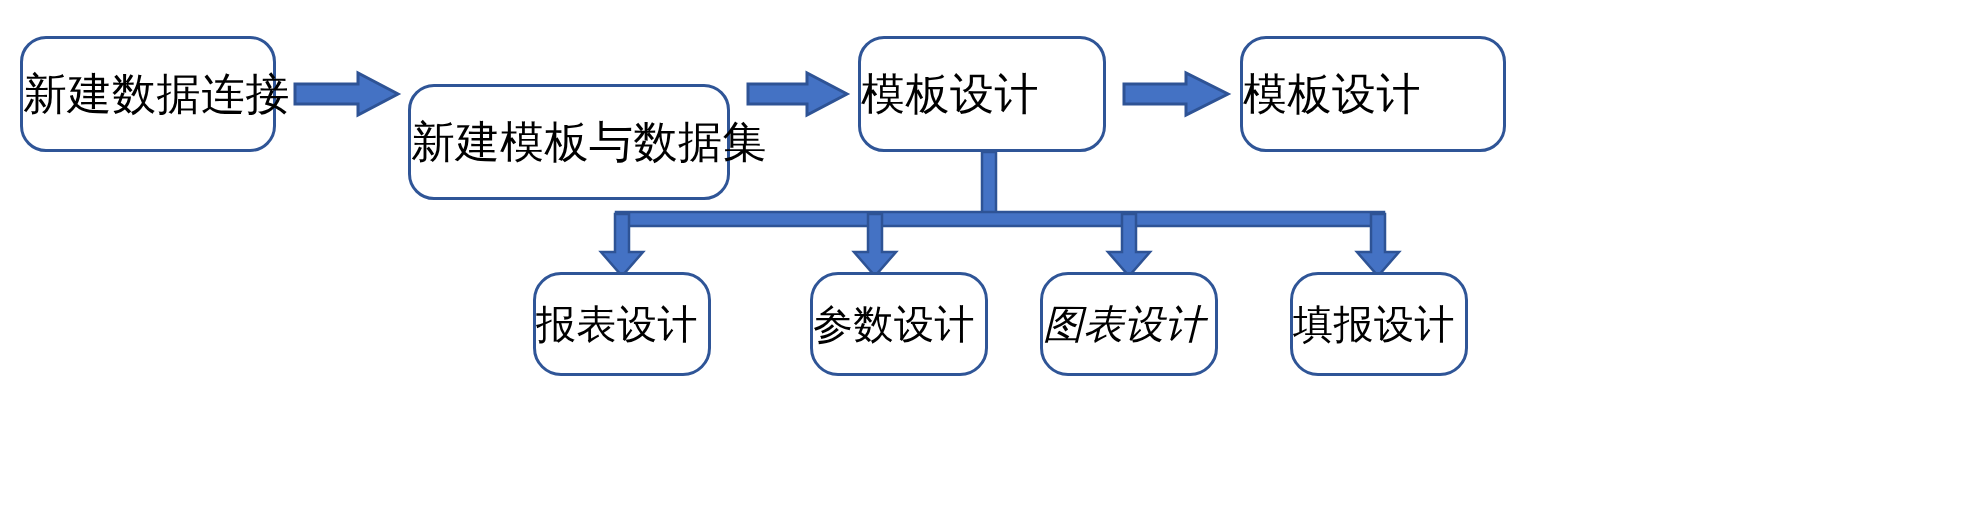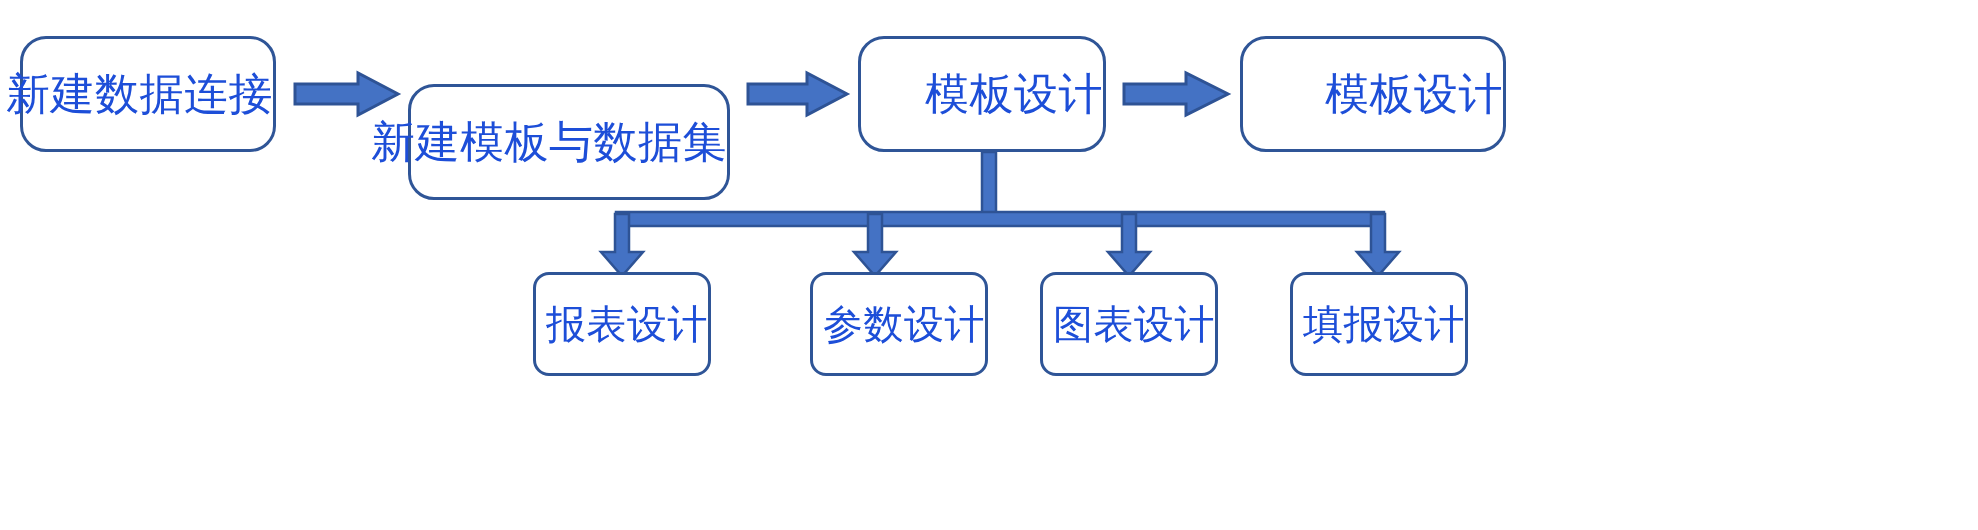--- a/index.html
+++ b/index.html
@@ -26,34 +26,34 @@
     pointer-events: none;
   }
   .node {
     position: absolute;
     box-sizing: border-box;
     background: #ffffff;
     border: 3px solid #2F5597;
     border-radius: 22px;
     display: flex;
     align-items: center;
-    justify-content: flex-end;
-    color: #1d4ed8;
+    justify-content: flex-start;
+    color: #000000;
     letter-spacing: 0.5px;
     white-space: nowrap;
   }
   .node-top {
     height: 116px;
     font-size: 44px;
     border-radius: 26px;
   }
   .node-bottom {
     height: 104px;
     font-size: 40px;
-    border-radius: 16px;
+    border-radius: 28px;
   }
   .node-label {
     display: block;
     line-height: 1;
   }
 </style>
 </head>
 <body>
 
 <div id="canvas">
@@ -114,21 +114,21 @@
   </div>
 
   <div class="node node-bottom" style="left:533px; top:272px; width:178px;">
     <span class="node-label">报表设计</span>
   </div>
 
   <div class="node node-bottom" style="left:786px; top:272px; width:178px;margin-left:24px;">
     <span class="node-label">参数设计</span>
   </div>
 
-  <div class="node node-bottom" style="left:1040px; top:272px; width:178px;">
+  <div class="node node-bottom" style="left:1040px; top:272px; width:178px;font-style:italic;">
     <span class="node-label">图表设计</span>
   </div>
 
   <div class="node node-bottom" style="left:1290px; top:272px; width:178px;">
     <span class="node-label">填报设计</span>
   </div>
 
 </div>
 
 </body></html>

